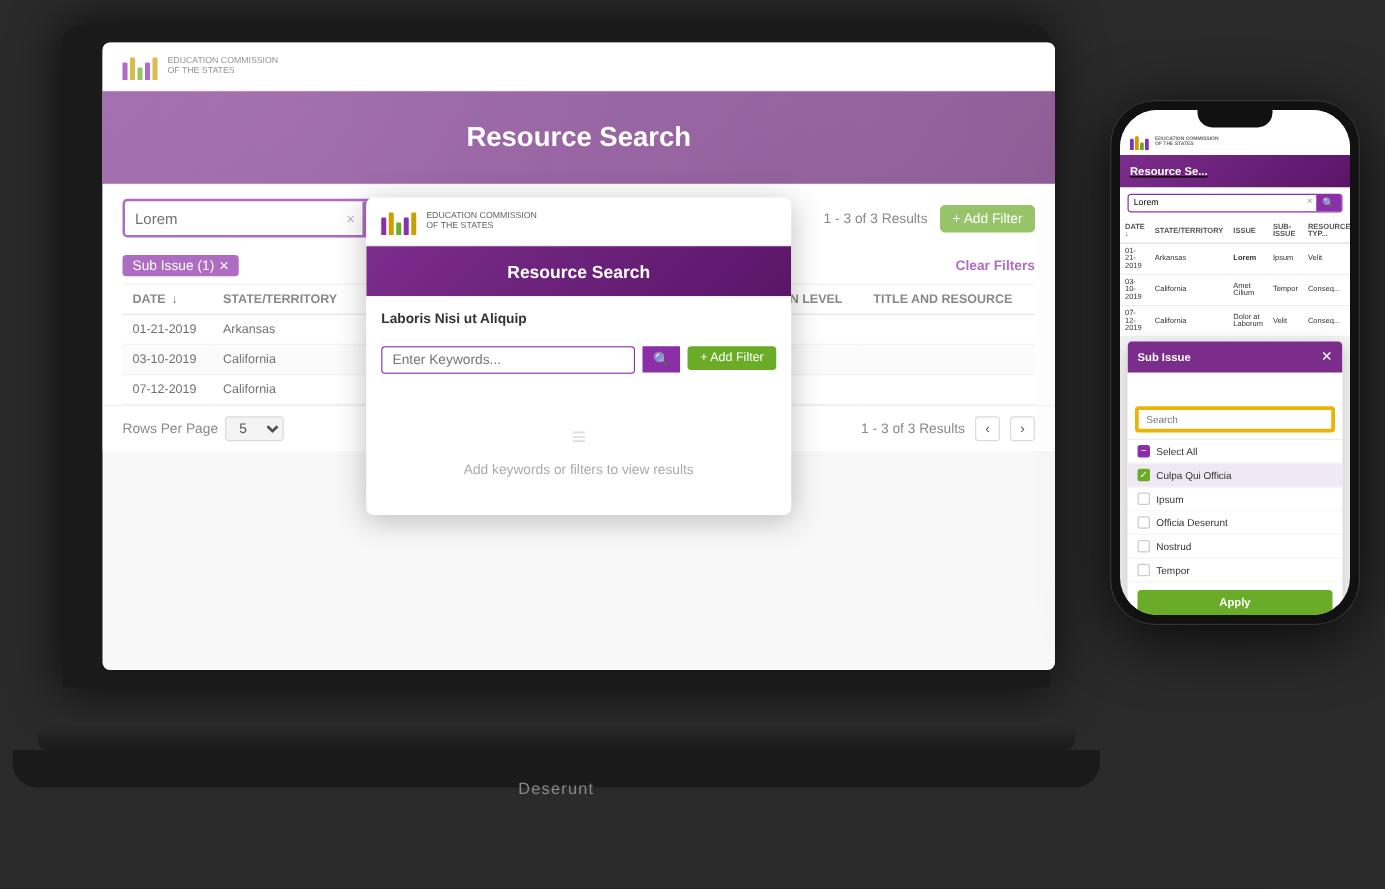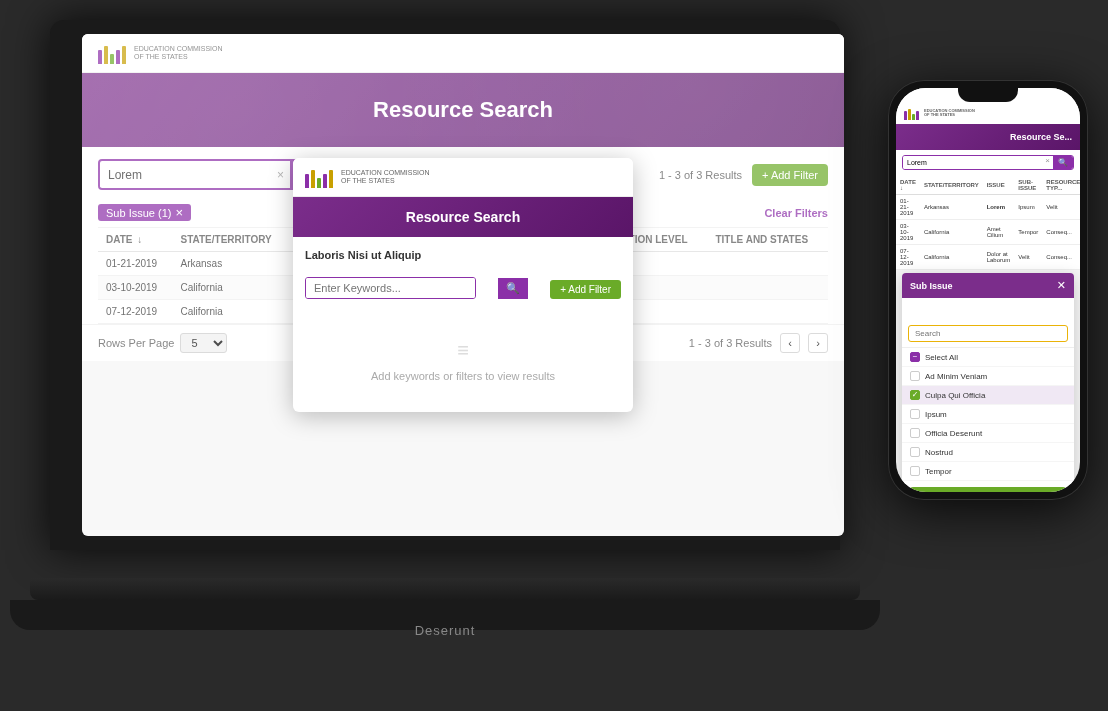--- a/index.html
+++ b/index.html
@@ -342,23 +342,23 @@
     }
 
     .modal-title {
       color: white;
       font-size: 14px;
       font-weight: 600;
     }
 
     .modal-search-row {
       display: flex;
-      align-items: flex-end;
+      align-items: flex-start;
       padding: 10px 12px;
-      gap: 22px;
+      gap: 6px;
     }
 
     .modal-search-input-wrap {
       display: flex;
       align-items: center;
       border: 1px solid #8b2fa8;
       border-radius: 3px;
       overflow: hidden;
       flex: 1;
     }
@@ -456,21 +456,22 @@
     .phone-logo-bar.b2 { width: 3px; height: 11px; background: #c8a000; }
     .phone-logo-bar.b3 { width: 3px; height: 6px; background: #6aab28; }
     .phone-logo-bar.b4 { width: 3px; height: 9px; background: #8b2fa8; }
 
     .phone-logo-text { font-size: 5px; font-weight: bold; color: #333; line-height: 1.1; }
     .phone-logo-text span { display: block; font-size: 4px; color: #666; }
 
     .phone-hero {
       background: linear-gradient(135deg, #7b2d8b 0%, #5a1568 100%);
       padding: 8px;
-      text-align: right;
+      text-align: left;
+      text-decoration: underline;
     }
 
     .phone-hero-title {
       color: white;
       font-size: 9px;
       font-weight: 600;
     }
 
     .phone-search-area {
       background: white;
@@ -563,21 +564,21 @@
       cursor: pointer;
     }
 
     .phone-dropdown-search {
       padding: 5px 6px;
       border-bottom: 1px solid #eee;
     }
 
     .phone-dropdown-search input {
       width: 100%;
-      border: 1px solid #eab308;
+      border: 3px solid #eab308;
       border-radius: 3px;
       padding: 3px 6px;
       font-size: 8px;
       outline: none;
       margin-top: 22px;
     }
 
     .phone-dropdown-item {
       display: flex;
       align-items: center;
@@ -672,21 +673,21 @@
         <div style="background:white; padding: 0 16px;">
           <table class="data-table">
             <thead>
               <tr>
                 <th>DATE <span class="sort-arrow">↓</span></th>
                 <th>STATE/TERRITORY</th>
                 <th>ISSUE</th>
                 <th>SUB-ISSUE</th>
                 <th>RESOURCE TYPE</th>
                 <th>EDUCATION LEVEL</th>
-                <th>TITLE AND STATES</th>
+                <th>TITLE AND RESOURCE</th>
               </tr>
             </thead>
             <tbody>
               <tr>
                 <td>01-21-2019</td>
                 <td>Arkansas</td>
                 <td><span class="bold-text">Lorem</span></td>
                 <td>Ipsum</td>
                 <td>Velit</td>
                 <td></td>
@@ -854,24 +855,20 @@
           <input type="text" placeholder="Search" style="">
         </div>
 
         <div class="phone-dropdown-item">
           <div class="phone-checkbox minus">
             <span style="color:white;font-size:8px;line-height:1;">−</span>
           </div>
           <span>Select All</span>
         </div>
 
-        <div class="phone-dropdown-item">
-          <div class="phone-checkbox"></div>
-          <span>Ad Minim Veniam</span>
-        </div>
 
         <div class="phone-dropdown-item checked">
           <div class="phone-checkbox checked">
             <span style="color:white;font-size:8px;line-height:1;">✓</span>
           </div>
           <span>Culpa Qui Officia</span>
         </div>
 
         <div class="phone-dropdown-item">
           <div class="phone-checkbox"></div>

